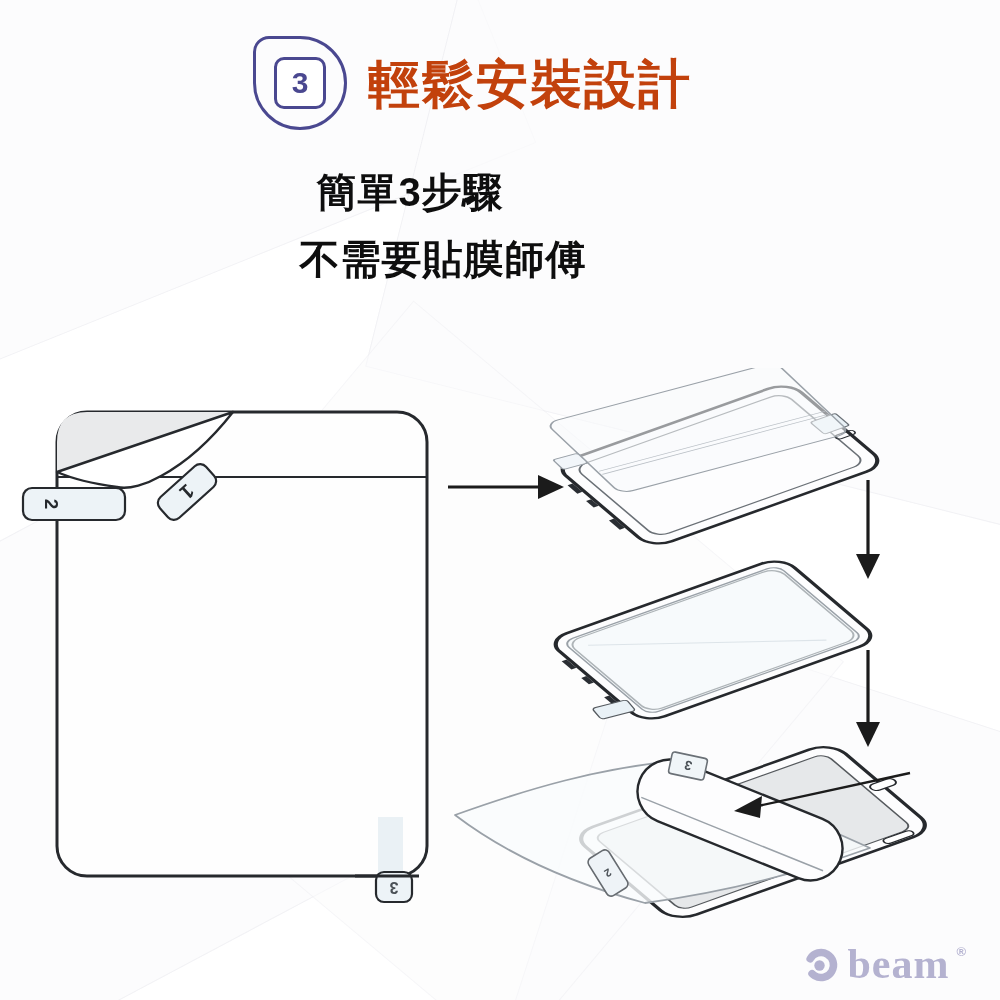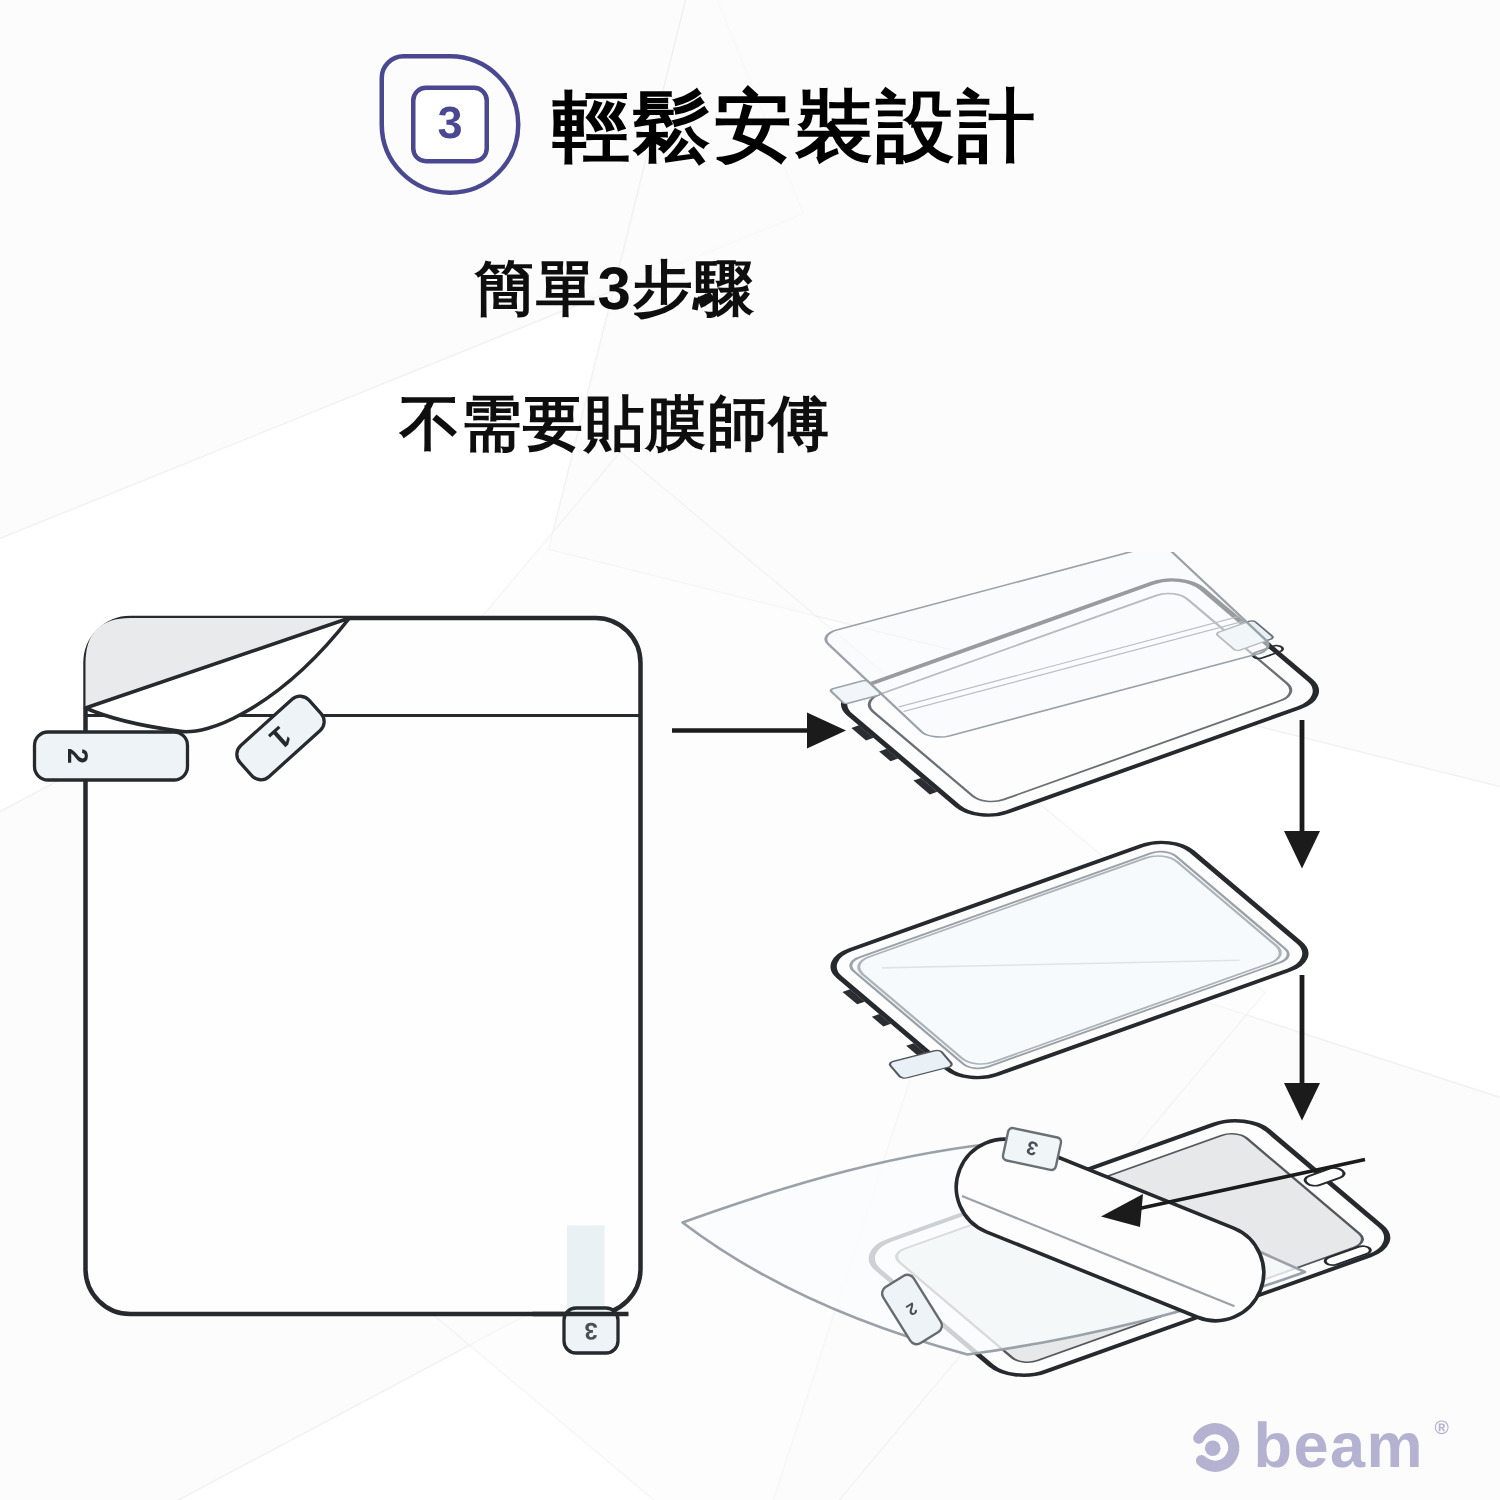--- a/index.html
+++ b/index.html
@@ -15,30 +15,30 @@
     left:253px;top:36px;width:94px;height:94px;box-sizing:border-box;
     border:3.5px solid #4a4890;border-radius:16px 50% 50% 50%;
     display:flex;align-items:center;justify-content:center;background:transparent;
   }
   #badge-square{
     width:52px;height:52px;box-sizing:border-box;border:3.5px solid #4a4890;
     border-radius:10px;display:flex;align-items:center;justify-content:center;
     font-size:30px;font-weight:bold;color:#4a4890;background:#fff;
   }
   #page-title{
-    left:368px;top:50px;font-size:52px;font-weight:bold;color:#000000;
+    left:368px;top:50px;font-size:52px;font-weight:bold;color:#c2410c;
     letter-spacing:2px;white-space:nowrap;
   }
   .subtitle{
     left:0;width:820px;text-align:center;font-size:40px;font-weight:bold;
     color:#0e0e0e;letter-spacing:1px;white-space:nowrap;
   }
   
   #brand{right:34px;bottom:16px;display:flex;align-items:flex-start;gap:7px;}
-  #logo-text{font-size:42px;font-weight:bold;color:#b4b2d0;line-height:36px;letter-spacing:1px;}
+  #logo-text{font-size:42px;font-weight:bold;color:#b4b2d0;line-height:36px;letter-spacing:1px;font-family:Liberation Serif, serif;}
   #logo-reg{font-size:13px;font-weight:bold;color:#b4b2d0;margin-top:-2px;}
   svg text{font-family:"Liberation Sans","DejaVu Sans",sans-serif;}
 </style>
 </head>
 <body>
 
 <div id="page">
 
   <div>
     <div class="paper" style="left:-180px;top:-240px;width:640px;height:520px;transform:rotate(-22deg);"></div>
@@ -47,21 +47,21 @@
     <div class="paper" style="left:560px;top:700px;width:620px;height:420px;transform:rotate(18deg);"></div>
     <div class="paper" style="left:180px;top:420px;width:560px;height:520px;transform:rotate(40deg);opacity:.5;"></div>
   </div>
 
   <div id="badge" class="abs">
     <div id="badge-square">3</div>
   </div>
   <div id="page-title" class="abs">輕鬆安裝設計</div>
 
   <div class="subtitle abs" style="top:165px;">簡單3步驟</div>
-  <div class="subtitle abs" style="top:255px;">不需要貼膜師傅</div>
+  <div class="subtitle abs" style="top:232px;padding-left:33px;">不需要貼膜師傅</div>
 
   <svg class="abs" style="left:15px;top:400px;" width="425" height="515" viewBox="0 0 425 515">
 
     <rect x="42" y="12" width="370" height="464" rx="30" fill="#fefefe" stroke="#26292d" stroke-width="3"></rect>
     <line x1="42" y1="77" x2="412" y2="77" stroke="#26292d" stroke-width="2"></line>
 
     <path d="M 42 72 L 42 42 Q 42 12 72 12 L 218 12 Z" fill="#e9eaeb"></path>
 
     <path d="M 218 12 C 196 40 172 62 146 76 C 132 84 114 90 102 87 C 80 84 58 79 42 72 L 218 12 Z" fill="#ffffff" stroke="#26292d" stroke-width="2.4" stroke-linejoin="round"></path>
 

